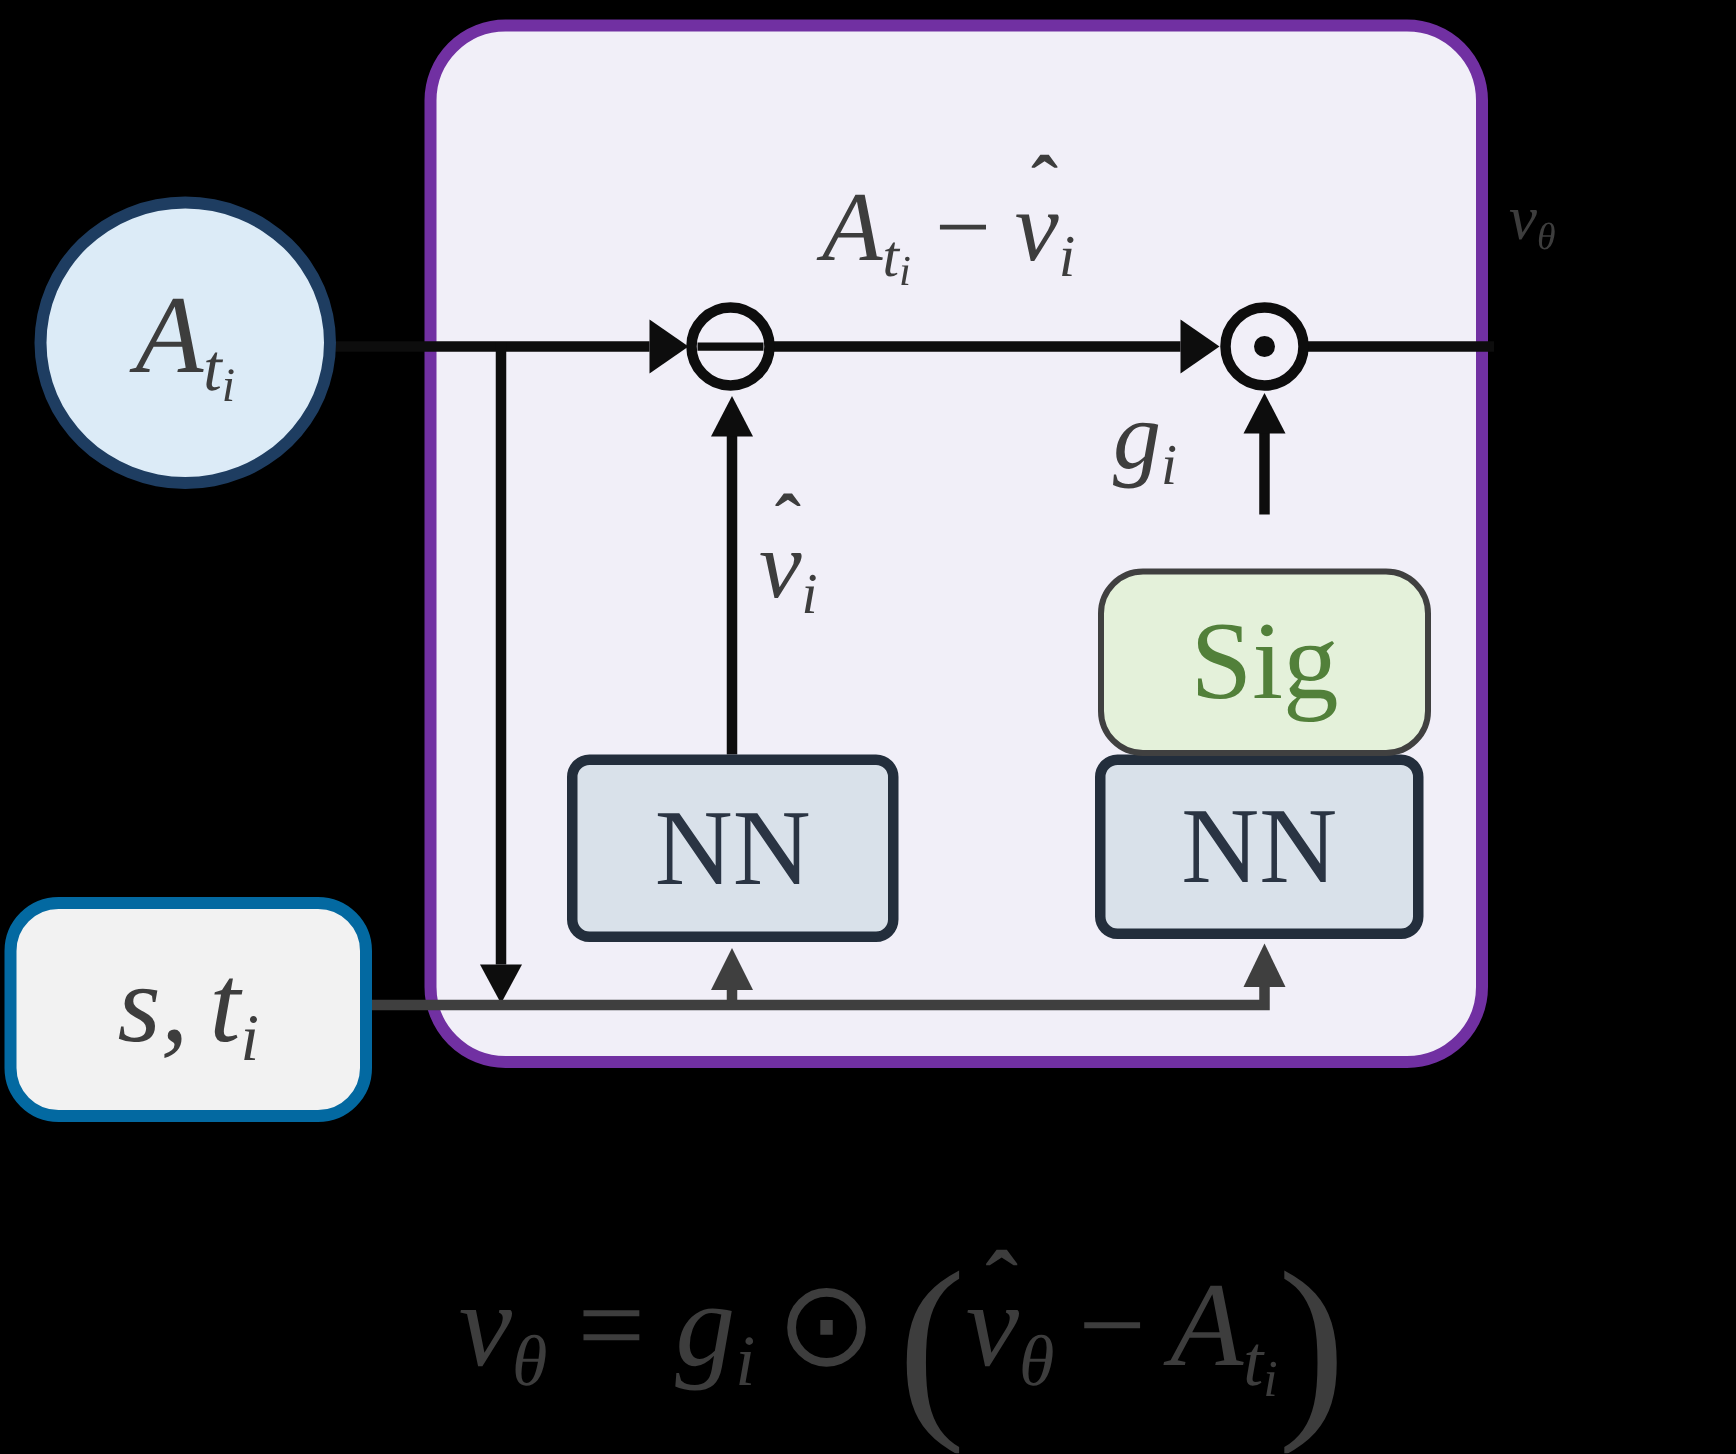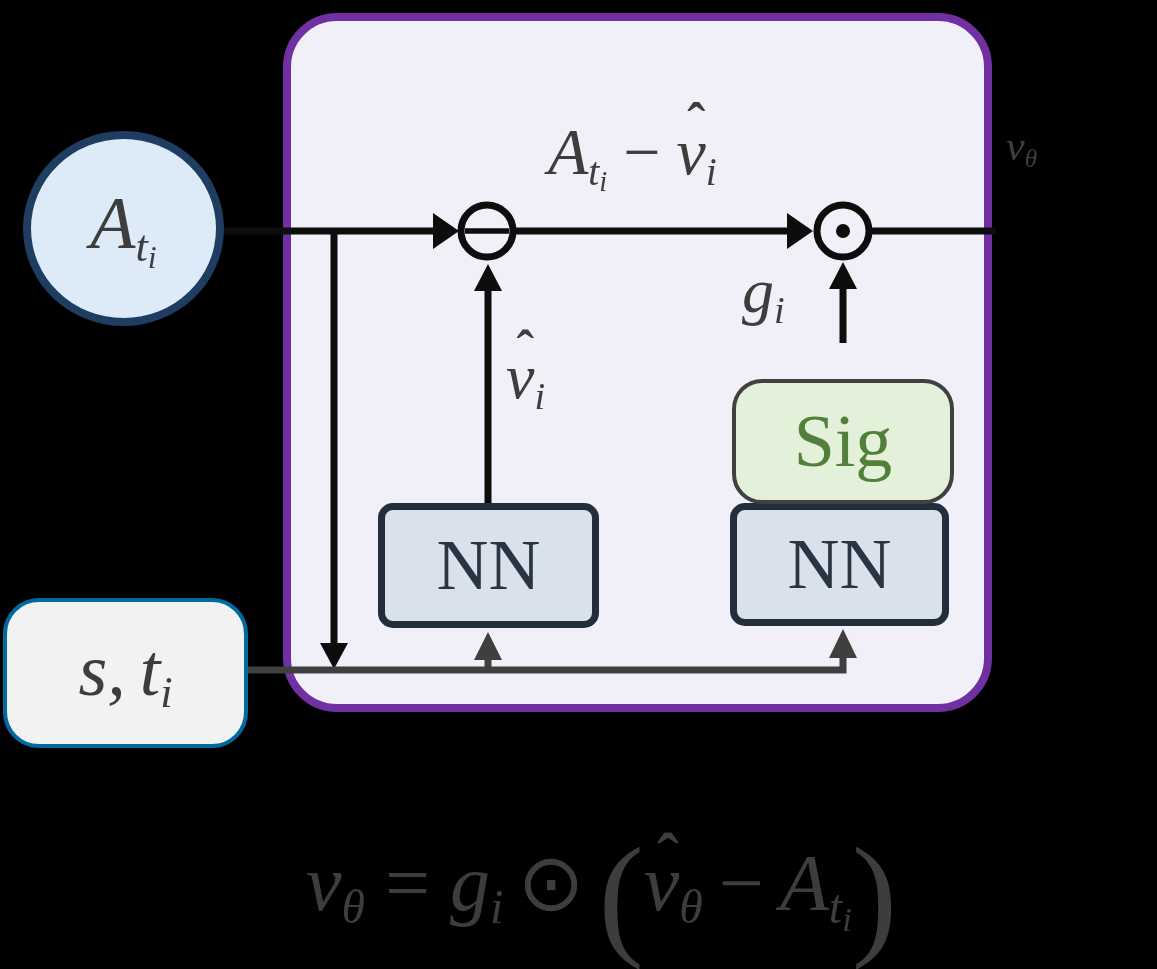--- a/index.html
+++ b/index.html
@@ -15,21 +15,21 @@
          font-size:92px;line-height:1;color:#28303f;letter-spacing:1px;}
 
   svg.wires{left:0;top:0;width:1157px;height:969px;}
 
   
   .node{display:flex;align-items:center;justify-content:center;box-sizing:border-box;}
   .input-circle{left:23px;top:131px;width:201px;height:195px;border-radius:50%;
                 background:#dcebf7;border:8px solid #1e3d61;
                 font-size:74px;font-style:italic;color:#3d3d3d;}
   .context-box{left:3px;top:598px;width:245px;height:150px;border-radius:36px;
-               background:#f2f2f2;border:4px solid #0369a1;
+               background:#f2f2f2;border:8px solid #0369a1;
                font-size:74px;font-style:italic;color:#3d3d3d;}
   .nn-box{width:221px;height:125px;border-radius:15px;background:#d9e1ea;border:7px solid #232e3c;
           font-size:72px;color:#2a3443;}
   .nn-left{left:378px;top:503px;}
   .nn-right{left:730px;top:503px;width:219px;height:123px;}
   .sig-box{left:732px;top:343px;width:222px;height:125px;border-radius:30px;
            background:#e4f1da;border:4px solid #404040;font-size:74px;color:#52803a;margin-top:36px;}
 
   
   .math{font-style:italic;color:#3d3d3d;white-space:nowrap;}

